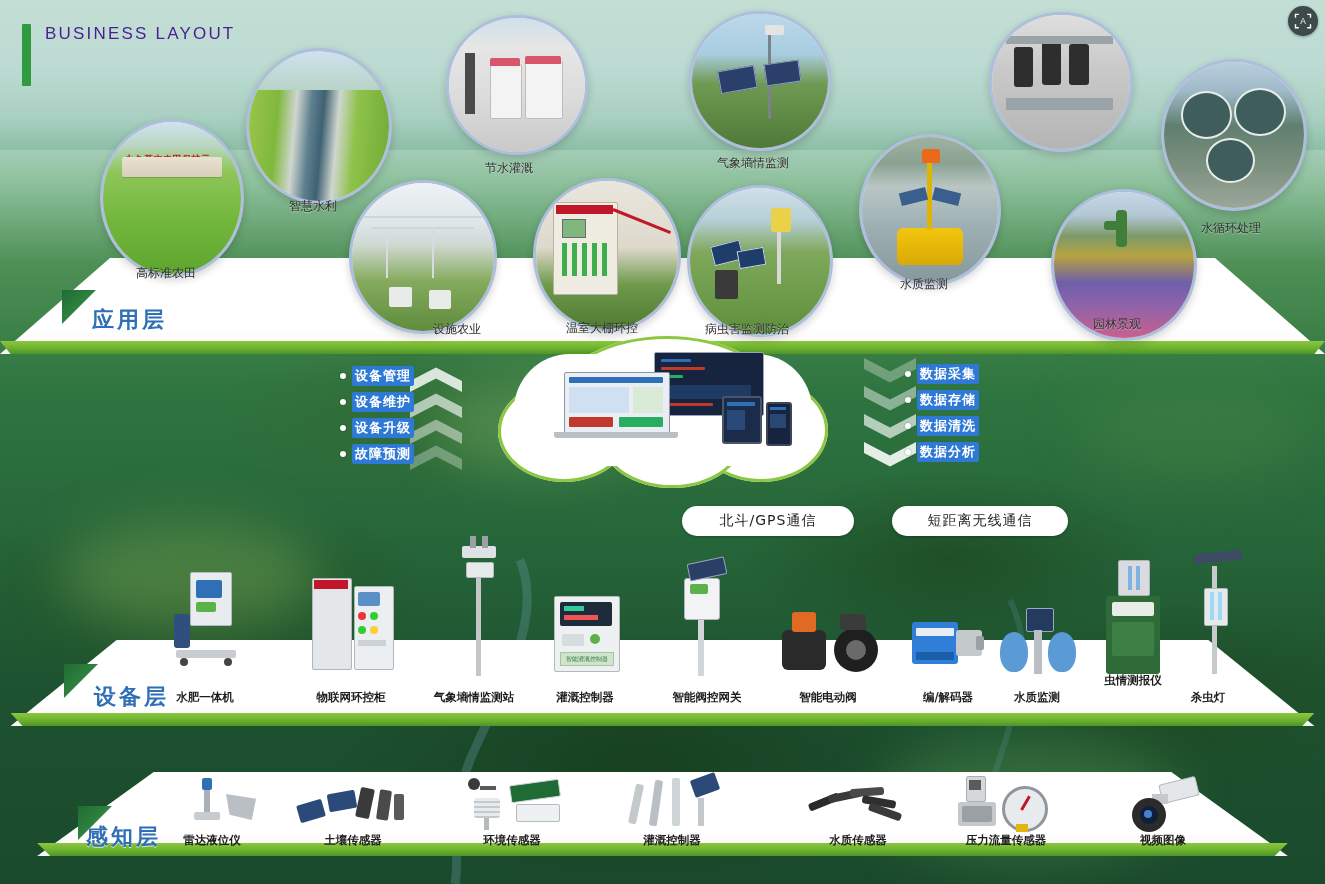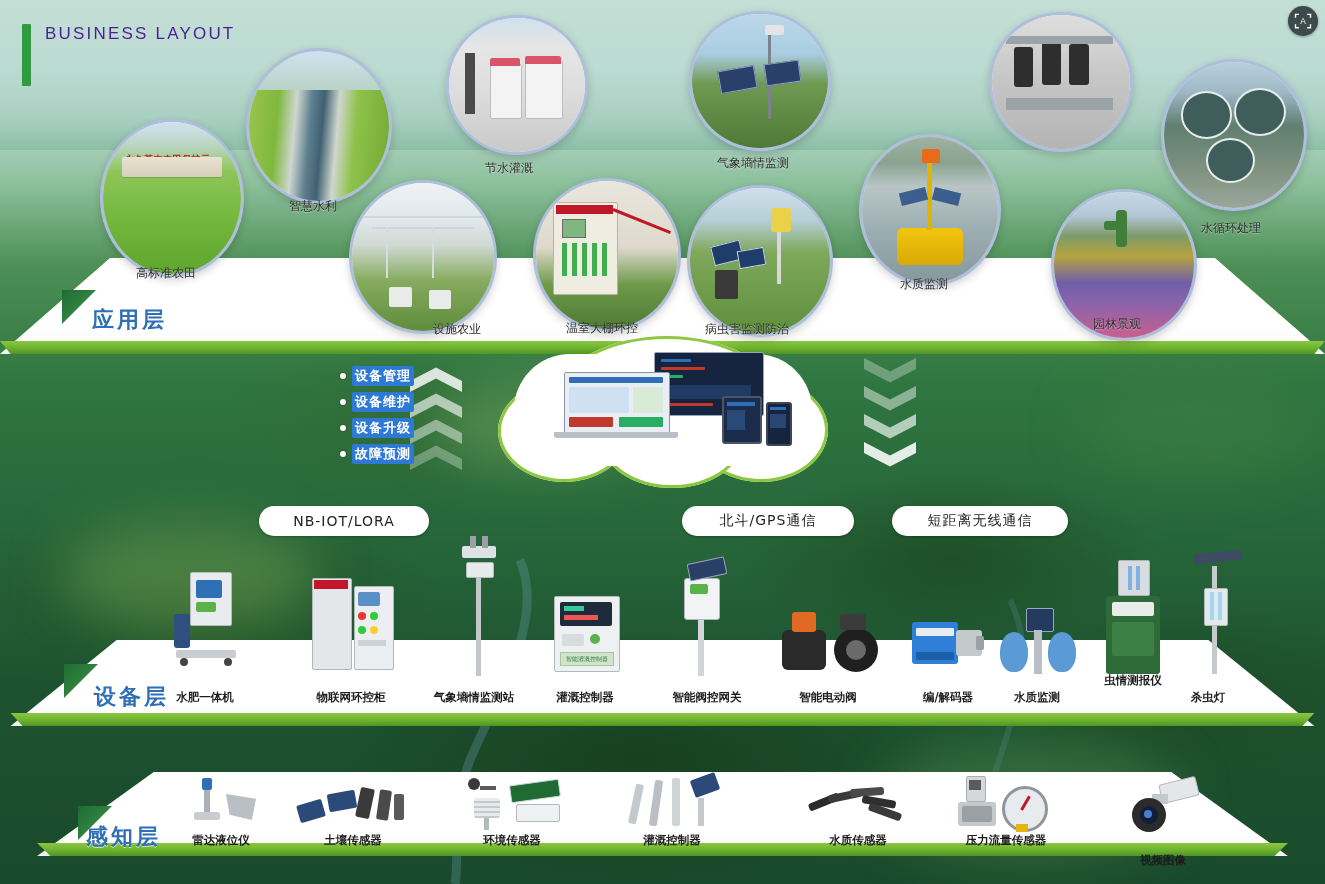--- a/index.html
+++ b/index.html
@@ -415,22 +415,41 @@
       <li>
           <span class="dot"></span>
           <span class="txt">设备升级</span>
         </li>
       <li>
           <span class="dot"></span>
           <span class="txt">故障预测</span>
         </li>
     </ul>
   </div>
-
-  <div class="pill" style="left:259px;top:506px;width:170px;">NB-IOT/LORA</div>
+  <div class="bullets" id="bullets-right">
+    <ul>
+      <li>
+          <span class="dot"></span>
+          <span class="txt">数据采集</span>
+        </li>
+      <li>
+          <span class="dot"></span>
+          <span class="txt">数据存储</span>
+        </li>
+      <li>
+          <span class="dot"></span>
+          <span class="txt">数据清洗</span>
+        </li>
+      <li>
+          <span class="dot"></span>
+          <span class="txt">数据分析</span>
+        </li>
+    </ul>
+  </div>
+
   <div class="pill" style="left:682px;top:506px;width:172px;">北斗/GPS通信</div>
   <div class="pill" style="left:892px;top:506px;width:176px;">短距离无线通信</div>
 
   <div class="slab" id="dev-slab">
     <div class="top"></div>
     <div class="edge"></div>
   </div>
   <div class="layer-chev" style="left:64px;top:664px;"></div>
   <div class="layer-label" style="left:94px;top:682px;">设备层</div>
 
@@ -537,21 +556,21 @@
   </div>
   <div class="layer-chev" style="left:78px;top:806px;"></div>
   <div class="layer-label" style="left:86px;top:822px;">感知层</div>
 
   <div class="eq" style="left:188px;top:778px;width:72px;height:52px;">
     <div class="r" style="left:14px;top:0px;width:10px;height:12px;background:#2f6fb5;border-radius:2px;"></div>
     <div class="r" style="left:16px;top:12px;width:6px;height:24px;background:#aab0b4;"></div>
     <div class="r" style="left:6px;top:34px;width:26px;height:8px;background:#c7ccd0;border-radius:2px;"></div>
     <div class="r" style="left:38px;top:16px;width:30px;height:26px;background:#b9bfc4;clip-path:polygon(0% 0%,100% 18%,86% 100%,12% 80%);"></div>
   </div>
-  <div class="eq-cap" style="left:221px;top:833px;">雷达液位仪</div>
+  <div class="eq-cap" style="left:212px;top:833px;">雷达液位仪</div>
 
   <div class="eq" style="left:298px;top:782px;width:110px;height:50px;">
     <div class="r" style="left:0px;top:20px;width:26px;height:18px;background:#2b4a7a;border-radius:2px;transform:rotate(-16deg);"></div>
     <div class="r" style="left:30px;top:10px;width:28px;height:18px;background:#2b4a7a;border-radius:2px;transform:rotate(-10deg);"></div>
     <div class="r" style="left:60px;top:6px;width:14px;height:30px;background:#3a3a3a;border-radius:2px;transform:rotate(12deg);"></div>
     <div class="r" style="left:80px;top:8px;width:12px;height:30px;background:#4a4a4a;border-radius:2px;transform:rotate(8deg);"></div>
     <div class="r" style="left:96px;top:12px;width:10px;height:26px;background:#5a5a5a;border-radius:2px;"></div>
   </div>
   <div class="eq-cap" style="left:353px;top:833px;">土壤传感器</div>
 
@@ -595,15 +614,15 @@
   </div>
   <div class="eq-cap" style="left:1006px;top:833px;">压力流量传感器</div>
 
   <div class="eq" style="left:1126px;top:780px;width:74px;height:52px;">
     <div class="r" style="left:34px;top:0px;width:36px;height:18px;background:#e4e7e9;border:1px solid #b4b9bc;border-radius:3px;transform:rotate(-14deg);"></div>
     <div class="r" style="left:26px;top:14px;width:16px;height:10px;background:#c4c9cc;"></div>
     <div class="r" style="left:6px;top:18px;width:34px;height:34px;background:#2b2b2b;border-radius:50%;"></div>
     <div class="r" style="left:14px;top:26px;width:18px;height:18px;background:#0f1f3a;border-radius:50%;"></div>
     <div class="r" style="left:18px;top:30px;width:8px;height:8px;background:#4a7fd0;border-radius:50%;"></div>
   </div>
-  <div class="eq-cap" style="left:1163px;top:833px;margin-top:20px;">视频图像</div>
+  <div class="eq-cap" style="left:1163px;top:833px;">视频图像</div>
 
 </div>
 
 </body></html>

